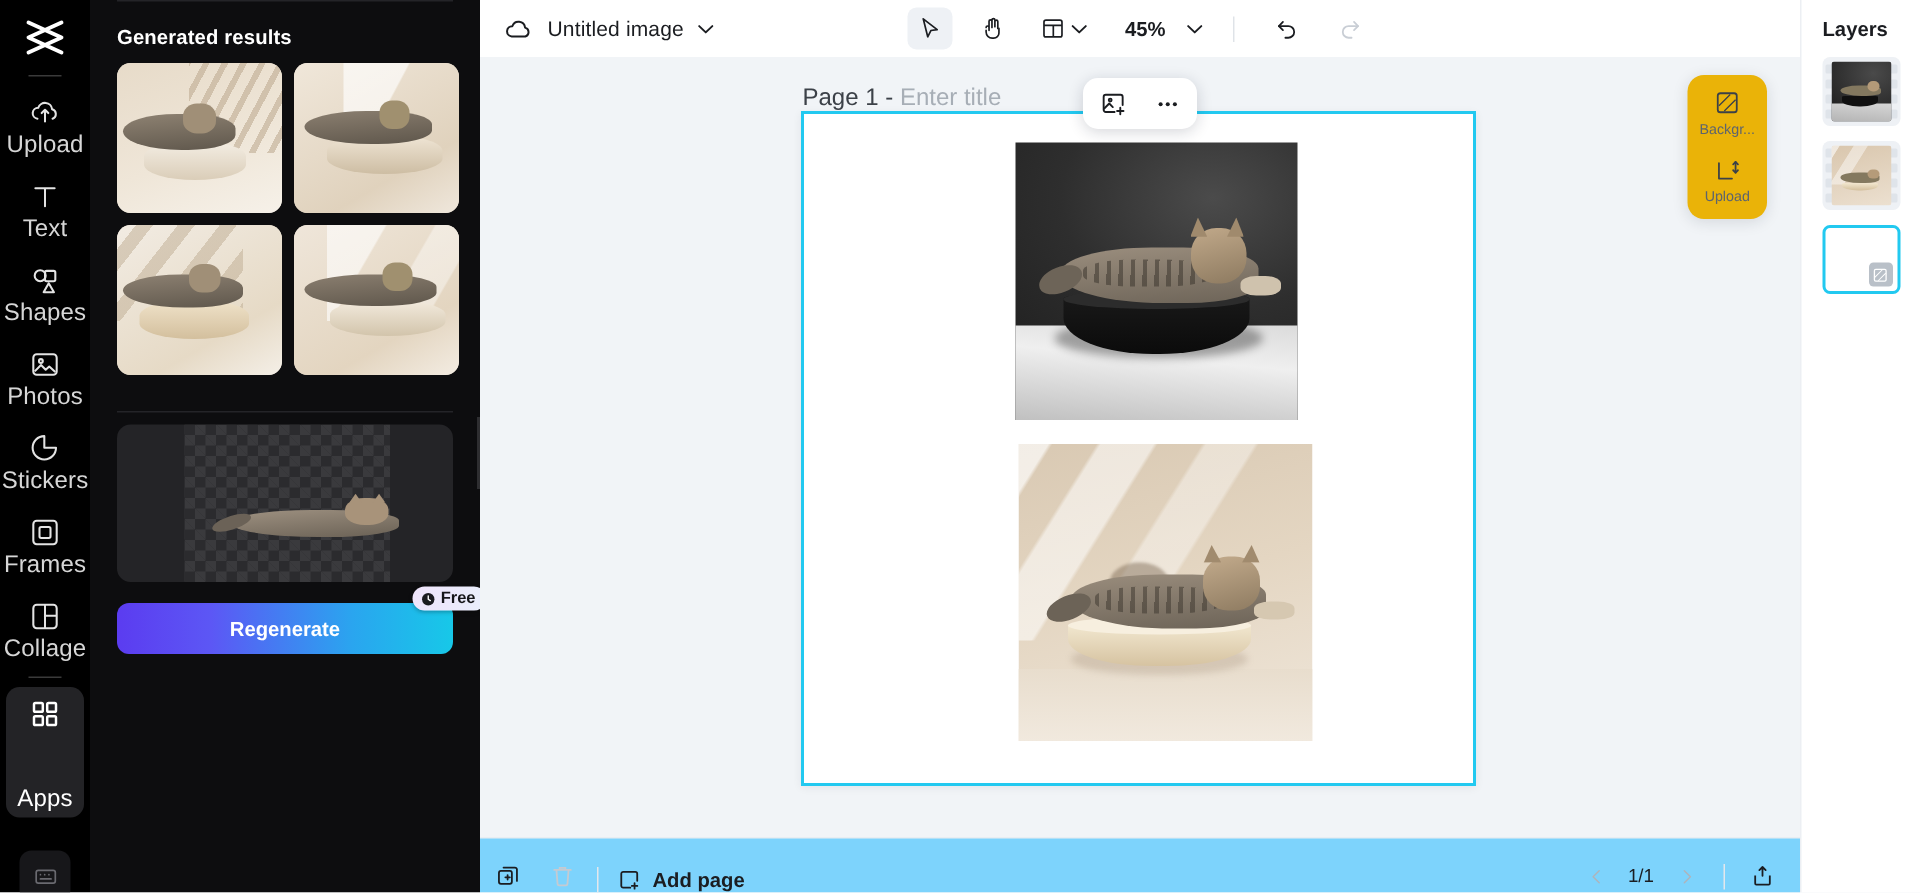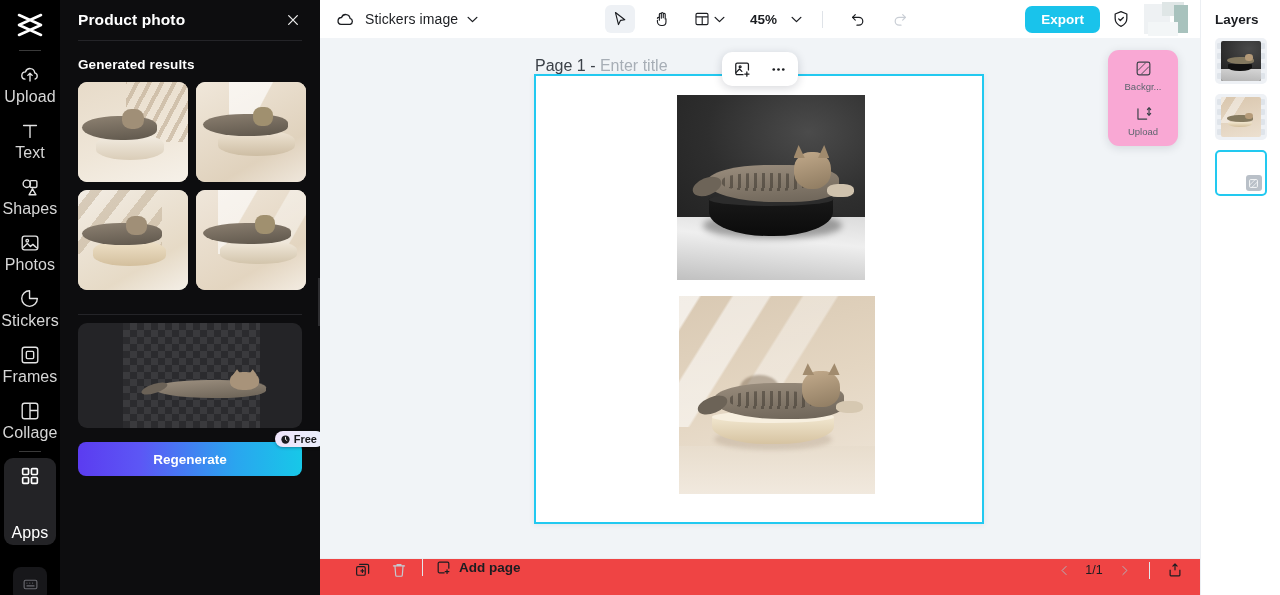--- a/index.html
+++ b/index.html
@@ -132,33 +132,33 @@
   }
   .canvas-img { position:absolute; }
   .float-tb {
     position:absolute; left:402px; top:14px; width:76px; height:34px;
     background:#fff; border-radius:10px; box-shadow:0 2px 10px rgba(20,30,50,.18);
     display:flex; align-items:center; justify-content:center; gap:14px; z-index:12;
   }
   .ftb-btn { width:22px; height:22px; display:flex; align-items:center;
     justify-content:center; cursor:pointer; }
   .side-tools {
-    position:absolute; right:22px; top:12px; width:70px;
-    background:#f9a8d4; border-radius:11px; box-shadow:0 2px 10px rgba(20,30,50,.13);
+    position:absolute; right:22px; top:12px; width:53px;
+    background:#eab308; border-radius:11px; box-shadow:0 2px 10px rgba(20,30,50,.13);
     padding:9px 0 9px; display:flex; flex-direction:column; align-items:center; gap:12px;
     z-index:12;
   }
   .st-item { display:flex; flex-direction:column; align-items:center; gap:3px;
     cursor:pointer; width:46px; }
   .st-lbl { font-size:9.5px; color:#5d646e; line-height:11px; }
 
   
   .botbar {
-    height:37px; background:#ef4444; border-top:1px solid #e9edf1;
-    display:flex; align-items:flex-start; padding:0 14px 0 32px; flex:0 0 37px;
+    height:37px; background:#7dd3fc; border-top:1px solid #e9edf1;
+    display:flex; align-items:flex-end; padding:0 14px 0 8px; flex:0 0 37px;
     position:relative; z-index:20;
   }
   .bb-ico { width:22px; height:22px; display:flex; align-items:center;
     justify-content:center; cursor:pointer; }
   .bb-sep { width:1px; height:17px; background:#e3e7ec; margin:0 12px; }
   .bb-add { display:flex; align-items:center; gap:7px; cursor:pointer;
     font-size:13.5px; color:#1b1d21; font-weight:bold; }
   .bb-right { margin-left:auto; display:flex; align-items:center; gap:6px; }
   .bb-page { font-size:12.5px; color:#1b1d21; min-width:26px; text-align:center; }
   .bb-arrow { width:22px; height:22px; display:flex; align-items:center;
@@ -290,28 +290,20 @@
 
     <div class="rail-bottom">
       <svg width="17" height="17" viewBox="0 0 24 24" fill="none" stroke="#6a6a70" stroke-width="1.6">
         <rect x="3" y="6" width="18" height="12" rx="2"></rect>
         <path d="M7 10h.01M11 10h.01M15 10h.01M7 14h10" stroke-linecap="round"></path>
       </svg>
     </div>
   </div>
 
   <div class="panel">
-    <div class="panel-head">
-      <span class="panel-title">Product photo</span>
-      <span class="panel-close">
-        <svg width="16" height="16" viewBox="0 0 24 24" fill="none" stroke="#ededed" stroke-width="1.9">
-          <path d="M5.5 5.5l13 13M18.5 5.5l-13 13" stroke-linecap="round"></path>
-        </svg>
-      </span>
-    </div>
     <div class="panel-rule"></div>
 
     <div class="sec-title">Generated results</div>
 
     <div class="grid2">
       <div class="thumb">
         <div style="position:absolute;inset:0;background:linear-gradient(160deg,#e7dbc9,#efe6d8 58%,#f6f1e9)"></div>
         <div style="position:absolute;left:44%;top:-6%;width:70%;height:66%;
           background:repeating-linear-gradient(118deg,rgba(186,166,140,.55) 0 4px,rgba(0,0,0,0) 4px 11px);"></div>
         <div style="position:absolute;left:16%;top:52%;width:62%;height:26%;border-radius:50%/40%;
@@ -392,21 +384,21 @@
   </div>
 
   <div class="main">
 
     <div class="topbar">
       <span class="doc-cloud">
         <svg width="21" height="21" viewBox="0 0 24 24" fill="none" stroke="#1b1d21" stroke-width="1.5">
           <path d="M7 17.5a3.9 3.9 0 0 1 .5-7.78 5 5 0 0 1 9.7 1.05A3.5 3.5 0 0 1 17.4 17.5z" stroke-linejoin="round"></path>
         </svg>
       </span>
-      <span class="doc-name">Stickers image</span>
+      <span class="doc-name">Untitled image</span>
       <span class="doc-caret">
         <svg width="11" height="7" viewBox="0 0 12 8" fill="none">
           <path d="M1 1.6 6 6.4l5-4.8" stroke="#1b1d21" stroke-width="1.5" stroke-linecap="round" stroke-linejoin="round"></path>
         </svg>
       </span>
 
       <div class="tb-center">
         <div class="tb-btn active">
           <svg width="18" height="18" viewBox="0 0 24 24" fill="none" stroke="#1b1d21" stroke-width="1.5">
             <path d="M6 3.4 18.4 13l-5.6.8L10 19.4z" stroke-linejoin="round"></path>
@@ -441,35 +433,20 @@
           </svg>
         </div>
         <div class="tb-btn">
           <svg width="18" height="18" viewBox="0 0 24 24" fill="none" stroke="#c9ced5" stroke-width="1.6">
             <path d="M15.6 6.2l3.6 3.6-3.6 3.6" stroke-linecap="round" stroke-linejoin="round"></path>
             <path d="M19.2 9.8h-8.4a5.2 5.2 0 0 0 0 10.4h2.6" stroke-linecap="round"></path>
           </svg>
         </div>
       </div>
 
-      <div class="tb-right">
-        <button class="btn-export">Export</button>
-        <span class="shield">
-          <svg width="20" height="20" viewBox="0 0 24 24" fill="none" stroke="#1b1d21" stroke-width="1.5">
-            <path d="M12 3.2 19 6v5.4c0 4.2-2.9 7.6-7 9.4-4.1-1.8-7-5.2-7-9.4V6z" stroke-linejoin="round"></path>
-            <path d="M9.2 11.8l2 2 3.6-3.6" stroke-linecap="round" stroke-linejoin="round"></path>
-          </svg>
-        </span>
-        <span class="avatar-peek">
-          <span style="position:absolute;left:2px;top:2px;width:26px;height:30px;background:#eef1f3;"></span>
-          <span style="position:absolute;left:20px;top:0px;width:22px;height:14px;background:#dfe6e6;"></span>
-          <span style="position:absolute;left:32px;top:3px;width:14px;height:28px;background:#a8c2bd;"></span>
-          <span style="position:absolute;left:6px;top:20px;width:30px;height:16px;background:#f3f6f7;"></span>
-        </span>
-      </div>
     </div>
 
     <div class="canvas-wrap">
 
       <div class="page-label">
         <span>Page 1 -</span>
         <span class="ph">Enter title</span>
       </div>
 
       <div class="page">

